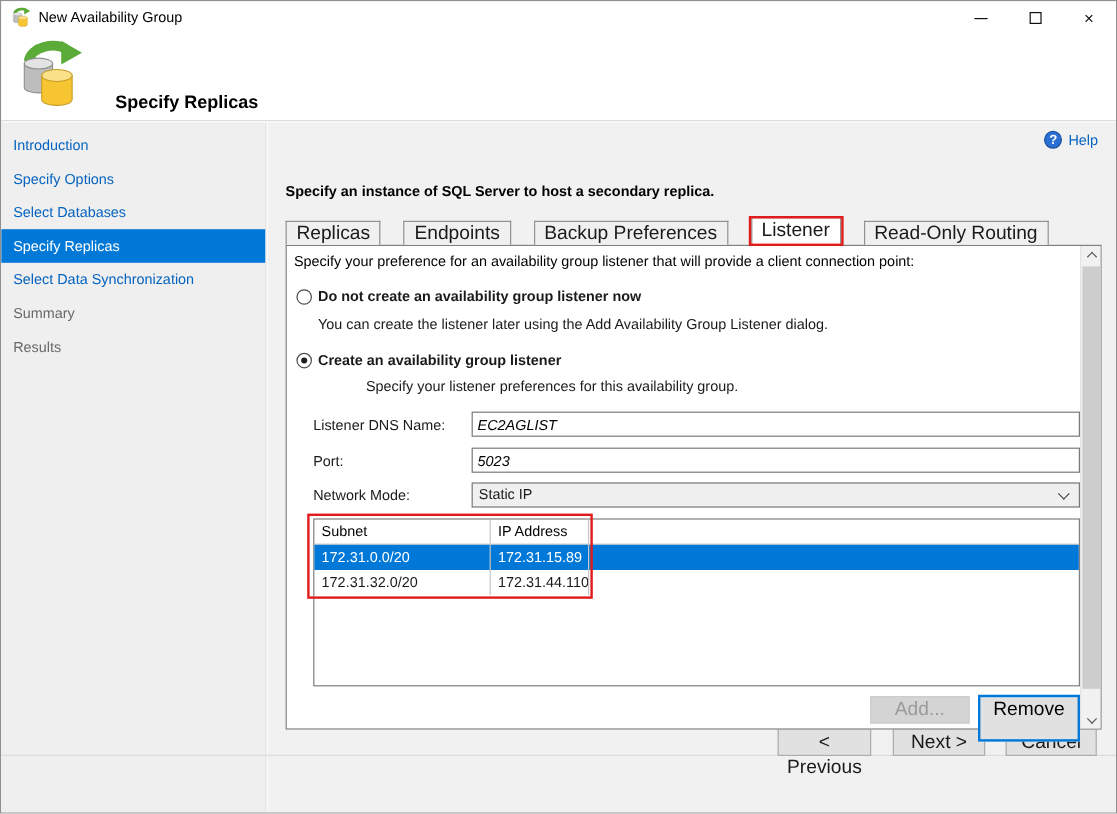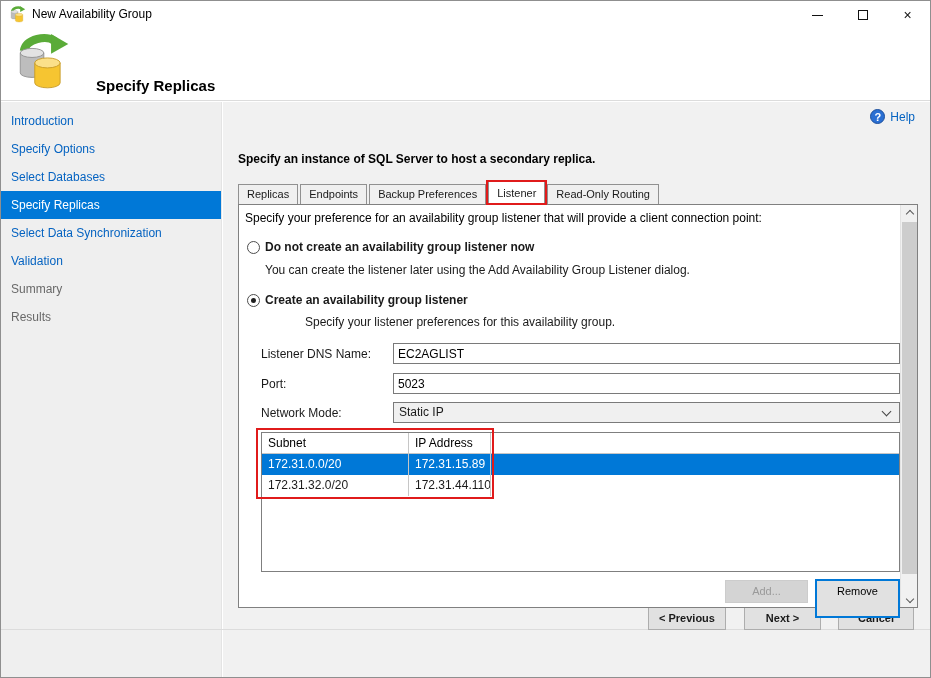--- a/index.html
+++ b/index.html
@@ -30,68 +30,68 @@
   
   .main { position:absolute; left:222px; top:101px; right:0; bottom:0; background:#f1f1f1; }
   .help-link { position:absolute; top:7px; right:15px; display:flex; align-items:center; gap:5px; color:#0563c1; cursor:pointer; }
   .help-icon { width:15px; height:15px; border-radius:50%; background:#2a6fd3; color:#fff;
     font-size:11px; font-weight:bold; display:flex; align-items:center; justify-content:center;
     border:1px solid #1c4f9c; }
   .instruction { position:absolute; left:15px; top:50px; font-weight:bold; font-size:12px; color:#000; }
   
   .tab-strip { position:absolute; left:15px; top:80px; height:22px; display:flex; align-items:flex-end; z-index:2; }
   .tab { height:20px; line-height:19px; padding:0 8px; background:#f0f0f0; border:1px solid #919191;
-         border-bottom:none; margin-right:2px; font-size:11px; cursor:pointer; position:relative; }
+         border-bottom:none; margin-right:19px; font-size:16px; cursor:pointer; position:relative; }
   .tab.active { height:23px; line-height:22px; background:#ffffff; z-index:3; }
   .tab-annotation { position:absolute; left:-3px; right:-3px; top:-2px; bottom:-1px;
          border:2px solid #e01b1b; pointer-events:none; z-index:6; }
   
   .panel { position:absolute; left:15px; top:102px; width:680px; height:404px; background:#ffffff;
            border:1px solid #808080; z-index:1; }
   .panel-intro { position:absolute; left:6px; top:6px; font-size:12px; color:#000; }
   .radio { position:absolute; width:13px; height:13px; border:1px solid #4d4d4d; border-radius:50%; background:#fff; cursor:pointer; }
   .radio.checked::after { content:""; position:absolute; left:3px; top:3px; width:5px; height:5px; border-radius:50%; background:#1f1f1f; }
   .radio-label { position:absolute; font-weight:bold; font-size:12px; cursor:pointer; }
   .radio-desc { position:absolute; font-size:12px; color:#1a1a1a; }
   .field-label { position:absolute; font-size:12px; }
   .text-input { position:absolute; left:154px; width:507px; height:21px; border:1px solid #7a7a7a;
-                font-family:"Liberation Sans", sans-serif; font-size:12px; padding:0 4px; color:#000; background:#fff; }
+                font-family:"Liberation Sans", sans-serif; font-size:12px; padding:0 4px; color:#000; background:#fff;font-style:italic; }
   .select { position:absolute; left:154px; width:507px; height:21px; border:1px solid #7a7a7a; background:#f0f0f0;
             font-size:12px; line-height:19px; padding-left:5px; cursor:pointer; }
   .chevron { display:inline-block; width:7px; height:7px; border-right:1.6px solid #444; border-bottom:1.6px solid #444; }
   .chevron.down { transform:rotate(45deg); }
   .chevron.up { transform:rotate(-135deg); }
   .select .chevron { position:absolute; right:9px; top:5px; }
   
   .ip-table { position:absolute; left:22px; top:227px; width:639px; height:140px; background:#fff; border:1px solid #7f7f7f; }
   .t-row { display:flex; height:21px; line-height:21px; font-size:12px; }
   .t-row.header { border-bottom:1px solid #c6c6c6; color:#000; }
   .t-row.selected { background:#0078d7; color:#fff; }
   .t-cell { padding-left:6px; overflow:hidden; white-space:nowrap; }
   .c1 { width:147px; border-right:1px solid #c6c6c6; }
   .c2 { width:82px; border-right:1px solid #c6c6c6; }
   .c3 { flex:1; }
   .table-annotation { position:absolute; left:17px; top:223px; width:238px; height:71px;
         border:2px solid #e01b1b; pointer-events:none; z-index:5; }
   
-  .btn { font-family:"Liberation Sans", sans-serif; font-size:11px; text-align:center; cursor:pointer; }
+  .btn { font-family:"Liberation Sans", sans-serif; font-size:16px; text-align:center; cursor:pointer; }
   .add-btn { position:absolute; left:486px; top:375px; width:83px; height:23px; background:#d4d4d4;
              color:#9a9a9a; border:1px solid #cccccc; line-height:21px; cursor:default; }
   .remove-btn { position:absolute; left:576px; top:374px; width:85px; height:39px; background:#e1e1e1;
              color:#000; border:2px solid #0078d7; line-height:21px; }
   
   .scrollbar { position:absolute; top:0; right:0; bottom:0; width:17px; background:#f1f1f1; border-left:1px solid #e3e3e3; }
   .scroll-btn { position:absolute; left:0; width:17px; height:17px; display:flex; align-items:center; justify-content:center; cursor:pointer; }
   .scroll-btn .chevron { width:6px; height:6px; border-color:#5a5a5a; }
   .scroll-up { top:0; }
   .scroll-down { bottom:0; }
   .scroll-thumb { position:absolute; left:1px; top:17px; width:15px; height:352px; background:#cdcdcd; cursor:pointer; }
   
   .footer-sep { position:absolute; left:0; right:0; top:628px; height:1px; background:#dcdcdc; }
-  .footer-btn { position:absolute; top:606px; height:23px; background:#e1e1e1; border:1px solid #adadad; line-height:21px;font-weight:bold; }
+  .footer-btn { position:absolute; top:606px; height:23px; background:#e1e1e1; border:1px solid #adadad; line-height:21px; }
   .prev-btn { left:647px; width:78px; }
   .next-btn { left:743px; width:77px; }
   .cancel-btn { left:837px; width:76px; }
 </style>
 </head>
 <body>
 
 <div class="window">
 
   <div class="titlebar">
@@ -126,21 +126,20 @@
     </svg>
     <div class="page-title">Specify Replicas</div>
   </div>
 
   <div class="sidebar">
     <div class="side-item link">Introduction</div>
     <div class="side-item link">Specify Options</div>
     <div class="side-item link">Select Databases</div>
     <div class="side-item selected">Specify Replicas</div>
     <div class="side-item link">Select Data Synchronization</div>
-    <div class="side-item link">Validation</div>
     <div class="side-item disabled">Summary</div>
     <div class="side-item disabled">Results</div>
   </div>
 
   <div class="main">
 
     <div class="help-link">
       <span class="help-icon">?</span>
       <span>Help</span>
     </div>

